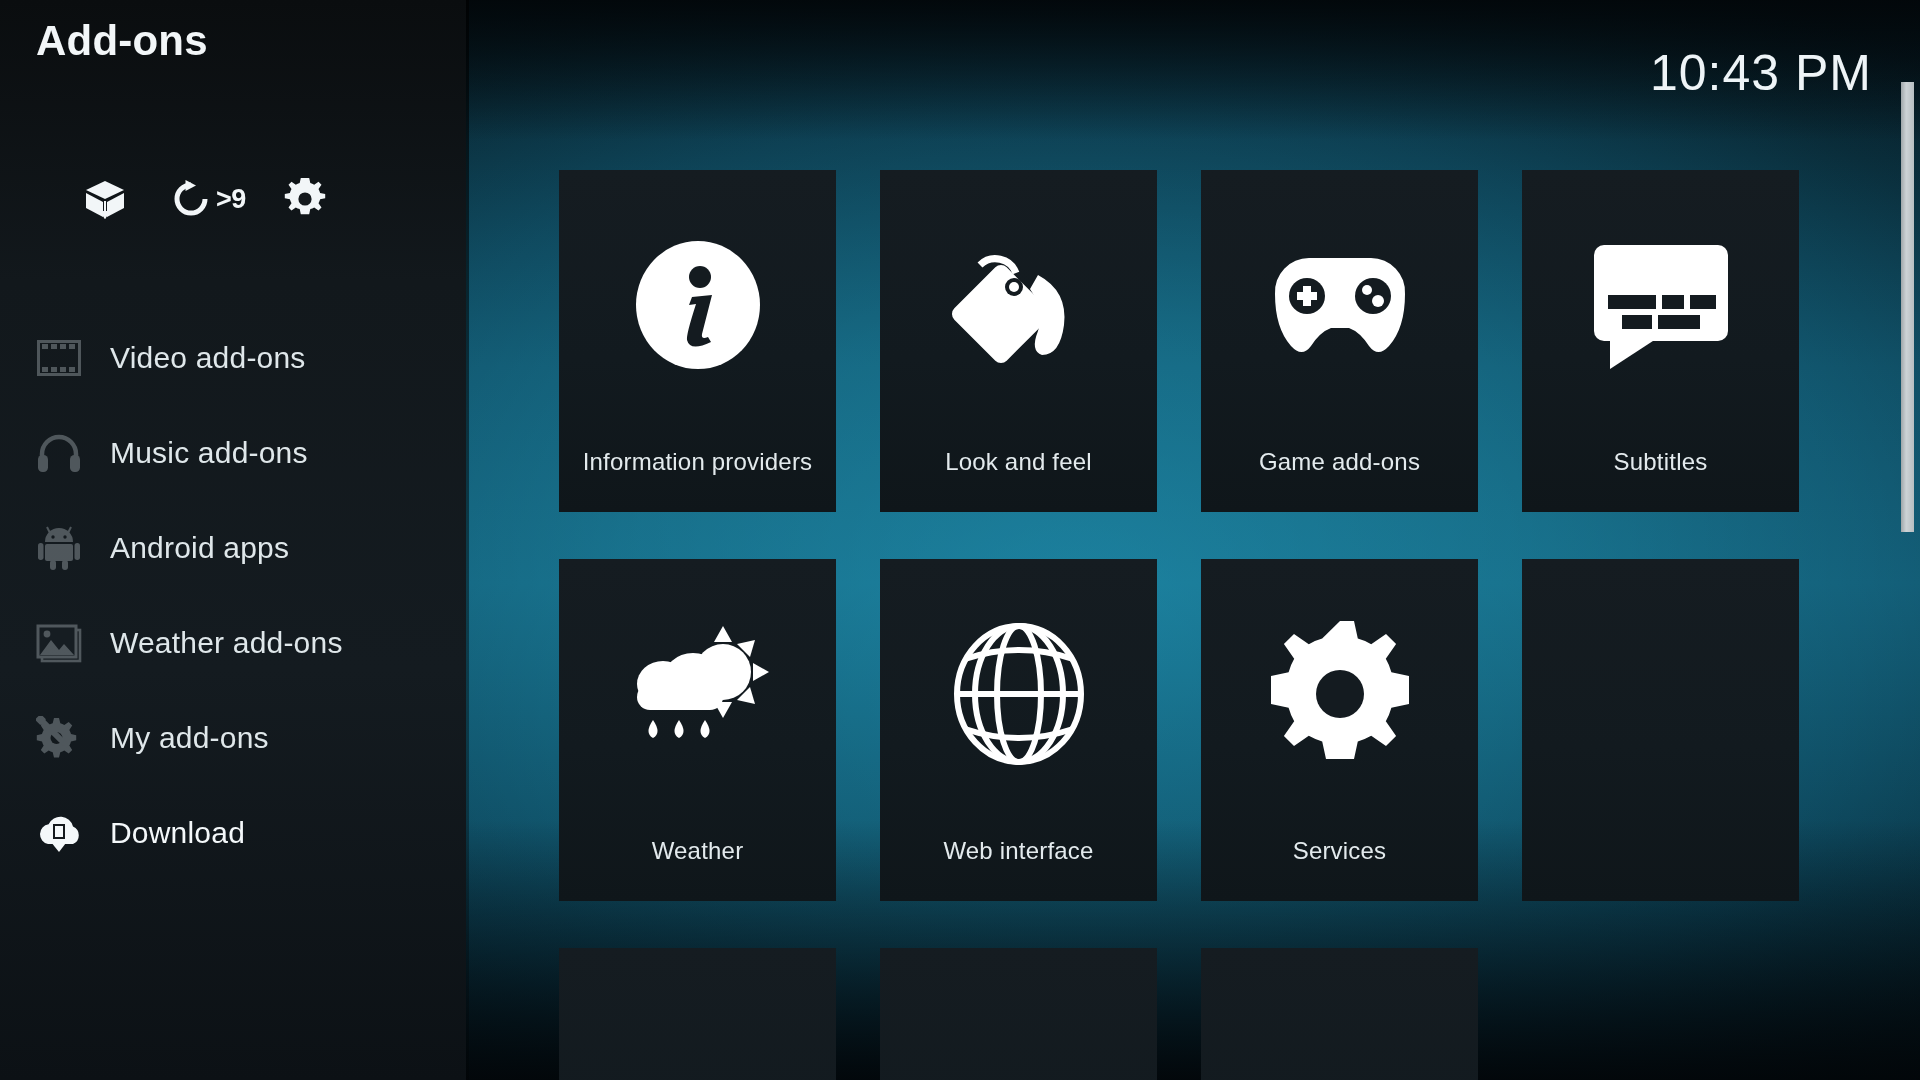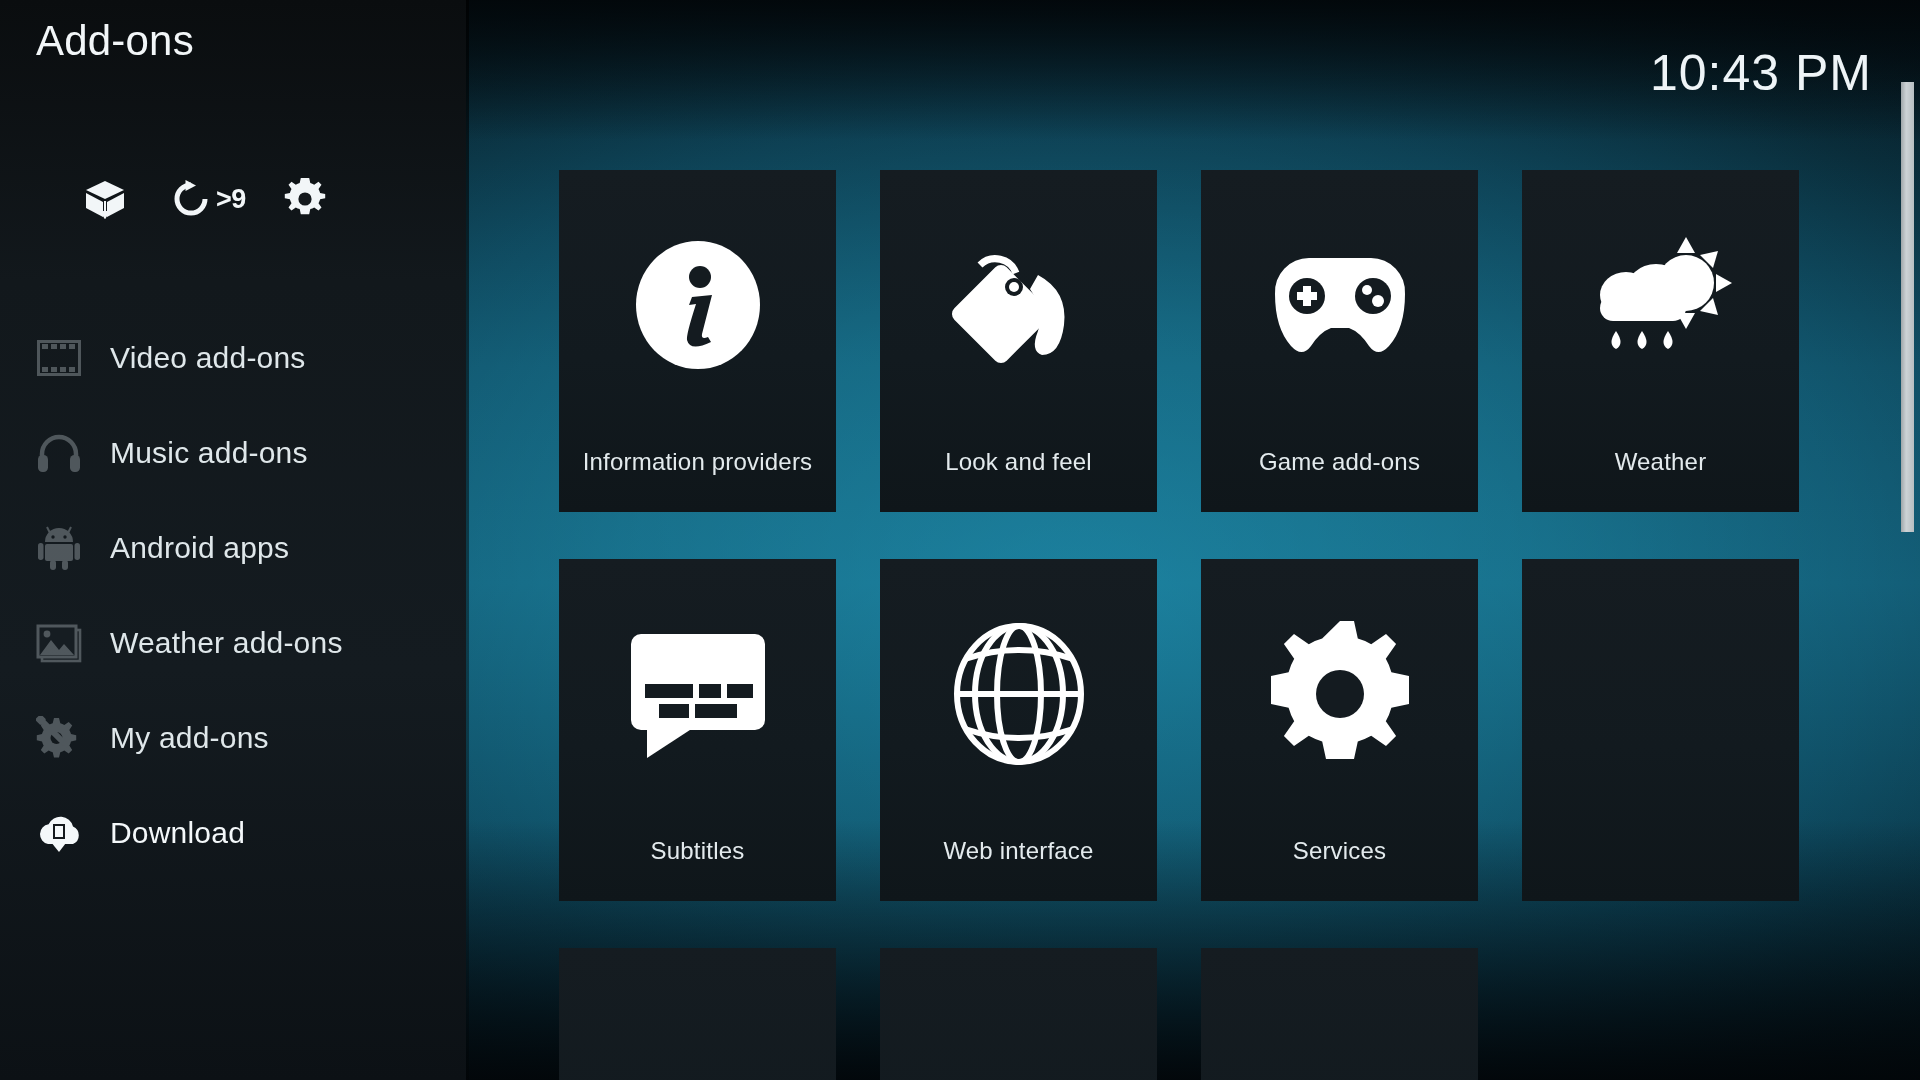--- a/index.html
+++ b/index.html
@@ -35,21 +35,21 @@
     z-index:5;
   }
   #sidebar-edge {
     position:absolute; left:466px; top:0; width:3px; height:1080px;
     background:linear-gradient(to bottom, rgba(0,0,0,.65), rgba(0,0,0,.25));
     z-index:6;
   }
 
   #page-title {
     position:absolute; left:36px; top:17px;
-    font-size:42px; font-weight:400; letter-spacing:.2px;
+    font-size:42px; font-weight:700; letter-spacing:.2px;
     color:#f2f6f8;
   }
 
   #toolbar {
     position:absolute; left:62px; top:170px;
     display:flex; align-items:center; gap:0;
   }
   .tool-btn {
     width:86px; height:58px;
     display:flex; align-items:center; justify-content:center;
@@ -309,20 +309,37 @@
       <svg width="150" height="110" viewBox="0 0 150 110">
         <path fill="#ffffff" d="M44 8 h62 a34 34 0 0 1 34 36 q0 34 -16 52 q-11 12 -20 0 q-9 -14 -20 -18 h-18 q-11 4 -20 18 q-9 12 -20 0 q-16 -18 -16 -52 a34 34 0 0 1 34 -36 z"></path>
         <circle cx="42" cy="46" r="18" fill="#141b20"></circle>
         <path d="M38 36 h8 v6 h6 v8 h-6 v6 h-8 v-6 h-6 v-8 h6 z" fill="#ffffff"></path>
         <circle cx="108" cy="46" r="18" fill="#141b20"></circle>
         <circle cx="102" cy="40" r="5" fill="#ffffff"></circle>
         <circle cx="113" cy="51" r="6" fill="#ffffff"></circle>
       </svg>
     </div>
     <div class="tile-label">Game add-ons</div>
+  </div>
+
+  <div class="tile">
+    <div class="tile-icon">
+      <svg width="142" height="128" viewBox="0 0 142 128">
+        <rect x="4" y="4" width="134" height="96" rx="10" fill="#ffffff"></rect>
+        <path d="M20 98 L66 98 L20 128 Z" fill="#ffffff"></path>
+        <g fill="#141b20">
+          <rect x="18" y="54" width="48" height="14"></rect>
+          <rect x="72" y="54" width="22" height="14"></rect>
+          <rect x="100" y="54" width="26" height="14"></rect>
+          <rect x="32" y="74" width="30" height="14"></rect>
+          <rect x="68" y="74" width="42" height="14"></rect>
+        </g>
+      </svg>
+    </div>
+    <div class="tile-label">Subtitles</div>
   </div>
 
   <div class="tile">
     <div class="tile-icon">
       <svg width="158" height="136" viewBox="0 0 158 136">
         <g fill="#ffffff">
           <circle cx="104" cy="46" r="28"></circle>
           <path d="M104 0 l9 16 -18 0 z"></path>
           <path d="M104 92 l9 -16 -18 0 z"></path>
           <path d="M150 46 l-16 9 0 -18 z"></path>
@@ -338,37 +355,20 @@
         <g fill="#ffffff">
           <path d="M34 94 q9 13 0 18 q-9 -5 0 -18 z"></path>
           <path d="M60 94 q9 13 0 18 q-9 -5 0 -18 z"></path>
           <path d="M86 94 q9 13 0 18 q-9 -5 0 -18 z"></path>
         </g>
       </svg>
     </div>
     <div class="tile-label">Weather</div>
   </div>
 
-  <div class="tile">
-    <div class="tile-icon">
-      <svg width="142" height="128" viewBox="0 0 142 128">
-        <rect x="4" y="4" width="134" height="96" rx="10" fill="#ffffff"></rect>
-        <path d="M20 98 L66 98 L20 128 Z" fill="#ffffff"></path>
-        <g fill="#141b20">
-          <rect x="18" y="54" width="48" height="14"></rect>
-          <rect x="72" y="54" width="22" height="14"></rect>
-          <rect x="100" y="54" width="26" height="14"></rect>
-          <rect x="32" y="74" width="30" height="14"></rect>
-          <rect x="68" y="74" width="42" height="14"></rect>
-        </g>
-      </svg>
-    </div>
-    <div class="tile-label">Subtitles</div>
-  </div>
-
 
   <div class="tile">
     <div class="tile-icon">
       <svg width="136" height="146" viewBox="0 0 136 146">
         <g fill="none" stroke="#ffffff" stroke-width="6">
           <ellipse cx="68" cy="73" rx="62" ry="68"></ellipse>
           <ellipse cx="68" cy="73" rx="22" ry="68"></ellipse>
           <ellipse cx="68" cy="73" rx="44" ry="68"></ellipse>
           <line x1="6" y1="73" x2="130" y2="73"></line>
           <path d="M14 38 Q68 20 122 38"></path>

